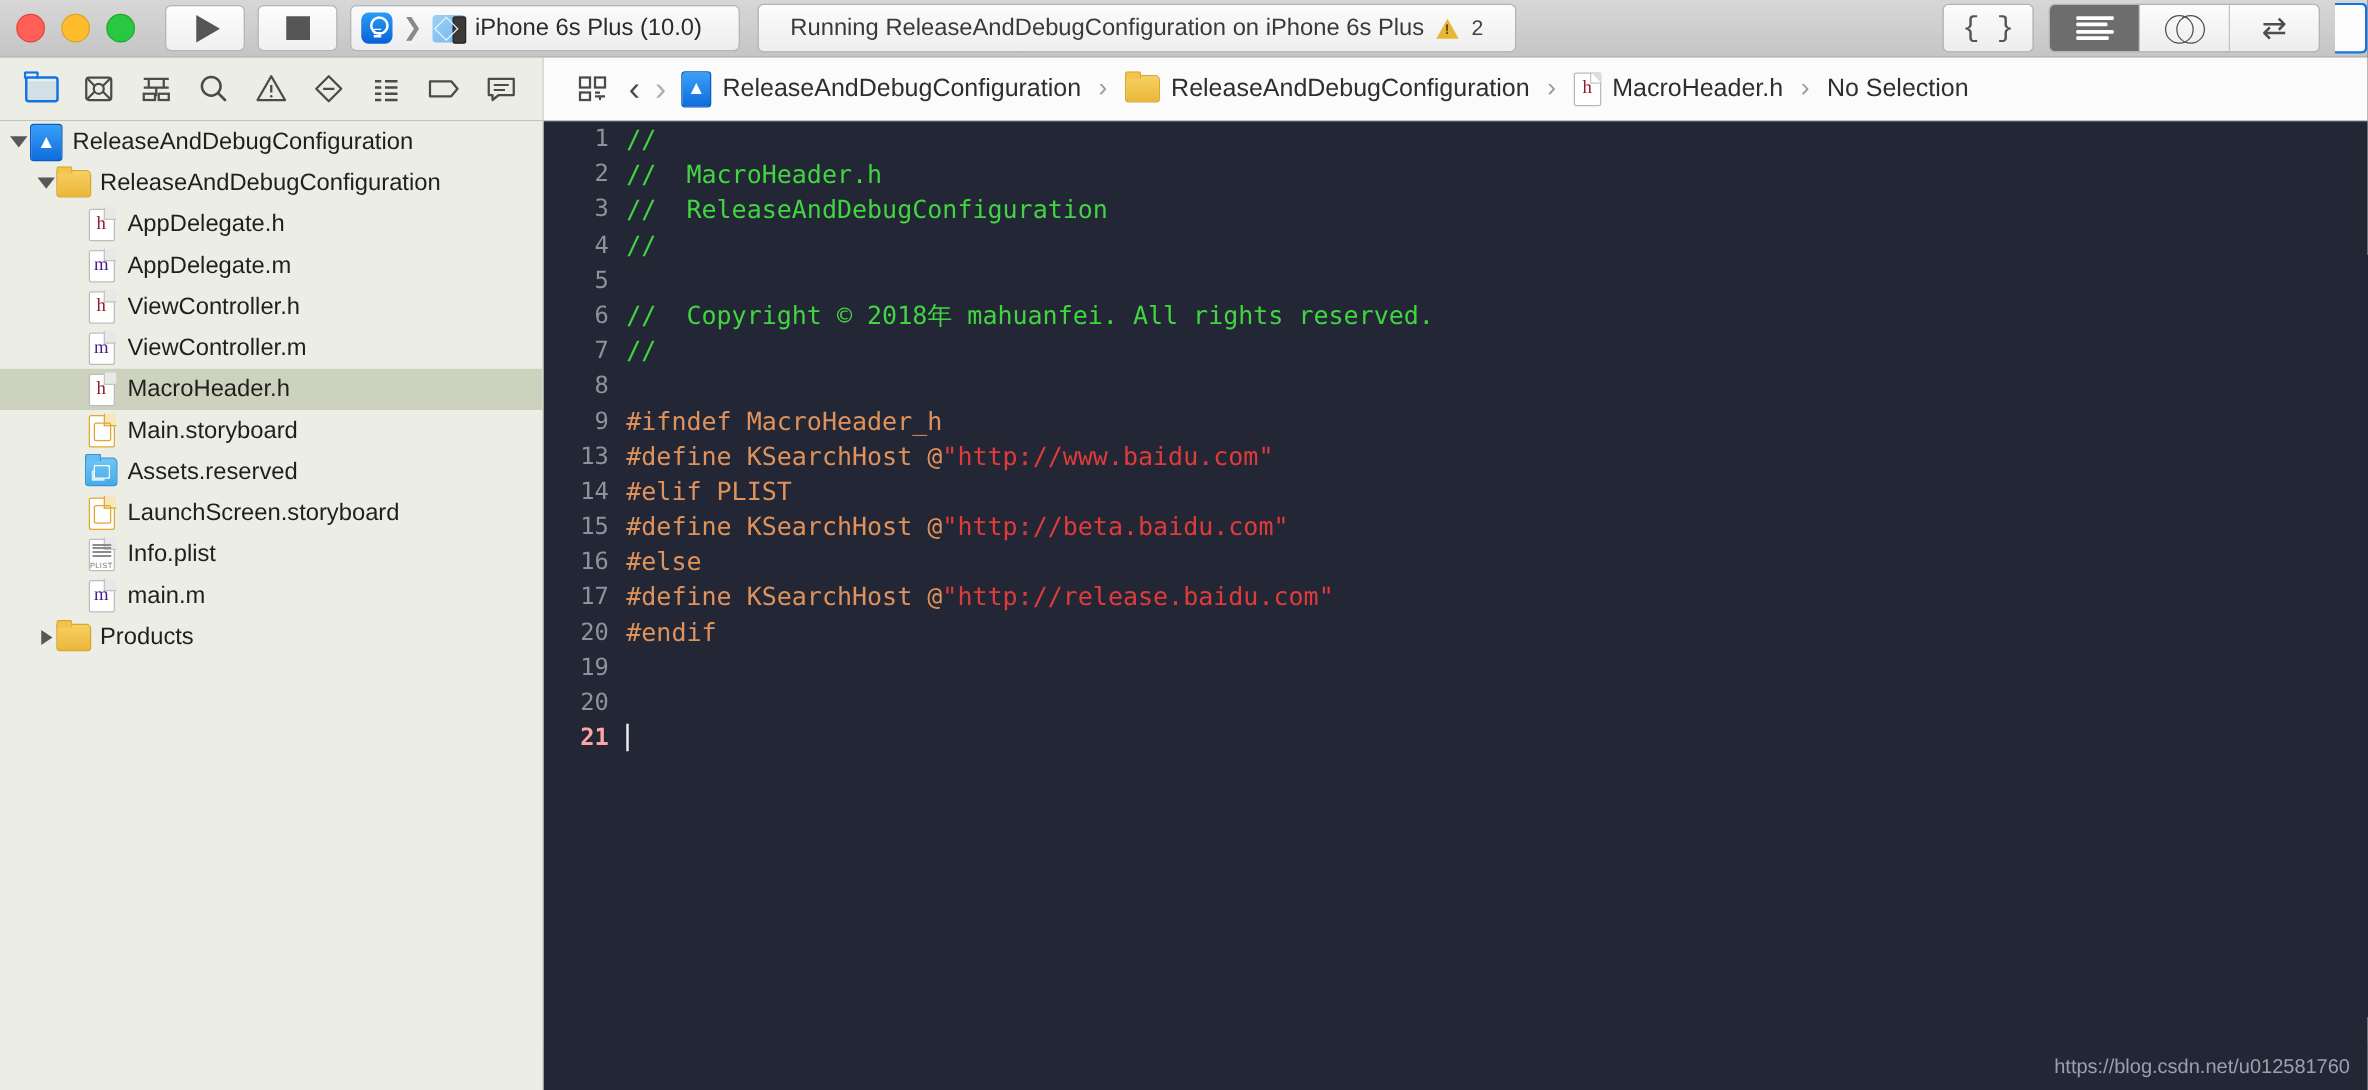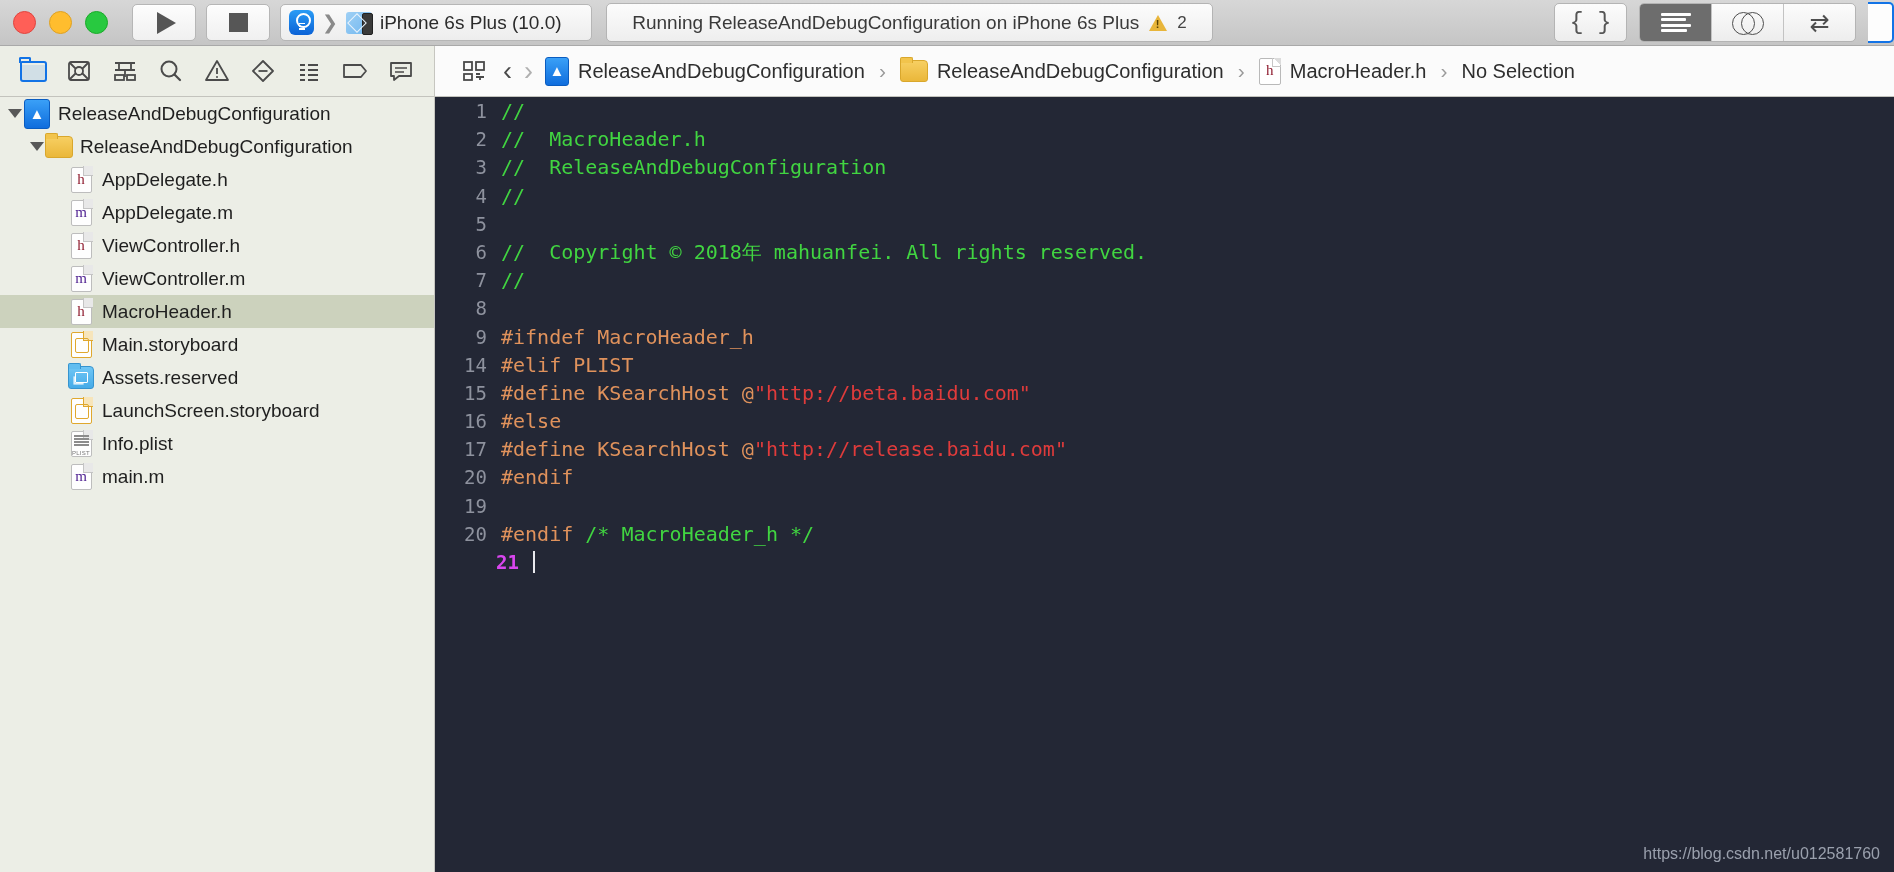--- a/index.html
+++ b/index.html
@@ -225,21 +225,21 @@
   
   .editor{
     flex:1;background:#232735;position:relative;overflow:hidden;
     font-family:"DejaVu Sans Mono","Liberation Mono",monospace;
   }
   .codeline{display:flex;align-items:flex-start;height:28.2px;}
   .gutter{
     width:66px;flex:none;text-align:right;padding-right:14px;box-sizing:border-box;
     color:#8e929e;font-size:19px;line-height:28.2px;
   }
-  .gutter.cur{color:#d946ef;font-weight:bold;margin-left:32px;}
+  .gutter.cur{color:#fca5a5;font-weight:bold;}
   .code{font-size:20px;line-height:28.2px;white-space:pre;color:#d8dae0;}
   .c-comment{color:#41d541;}
   .c-pre{color:#e0925c;}
   .c-str{color:#e03b3b;}
   .caret{display:inline-block;width:2px;height:22px;background:#e9e9ee;vertical-align:-4px;}
 
   .editor-bottom{
     position:absolute;left:0;right:0;bottom:0;height:40px;background:#232735;
     display:flex;align-items:center;justify-content:flex-end;padding-right:14px;box-sizing:border-box;
   }
@@ -537,20 +537,30 @@
           <span class="tw"></span>
           <span class="ico">
             <span class="sb-ico m">
               <span class="sheet"></span>
               <span class="corner"></span>
               <span class="lbl">m</span>
             </span>
           </span>
           <span class="nm">main.m</span>
         </div>
+        <div class="row">
+          <span style="width:28px;flex:none"></span>
+          <span class="tw">
+            <span class="tri"></span>
+          </span>
+          <span class="ico">
+            <span class="folder-y"></span>
+          </span>
+          <span class="nm">Products</span>
+        </div>
       </div>
 
     <div class="editor" id="editor">
       <div id="code-body">
           <div class="codeline">
             <div class="gutter">1</div>
             <div class="code"><span class="c-comment">//</span></div>
           </div>
           <div class="codeline">
             <div class="gutter">2</div>
@@ -577,20 +587,24 @@
           </div>
           <div class="codeline">
             <div class="gutter">8</div>
             <div class="code"></div>
           </div>
           <div class="codeline">
             <div class="gutter">9</div>
             <div class="code"><span class="c-pre">#ifndef MacroHeader_h</span></div>
           </div>
           <div class="codeline">
+            <div class="gutter">13</div>
+            <div class="code"><span class="c-pre">#define KSearchHost @</span><span class="c-str">"http://www.baidu.com"</span></div>
+          </div>
+          <div class="codeline">
             <div class="gutter">14</div>
             <div class="code"><span class="c-pre">#elif PLIST</span></div>
           </div>
           <div class="codeline">
             <div class="gutter">15</div>
             <div class="code"><span class="c-pre">#define KSearchHost @</span><span class="c-str">"http://beta.baidu.com"</span></div>
           </div>
           <div class="codeline">
             <div class="gutter">16</div>
             <div class="code"><span class="c-pre">#else</span></div>
@@ -602,21 +616,20 @@
           <div class="codeline">
             <div class="gutter">20</div>
             <div class="code"><span class="c-pre">#endif</span></div>
           </div>
           <div class="codeline">
             <div class="gutter">19</div>
             <div class="code"></div>
           </div>
           <div class="codeline">
             <div class="gutter">20</div>
-            <div class="code"><span class="c-pre">#endif </span><span class="c-comment">/* MacroHeader_h */</span></div>
           </div>
           <div class="codeline">
             <div class="gutter cur">21</div>
             <div class="code"><span class="caret"></span></div>
           </div>
         </div>
       <div class="editor-bottom">
         <span class="watermark">https://blog.csdn.net/u012581760</span>
       </div>
     </div>

